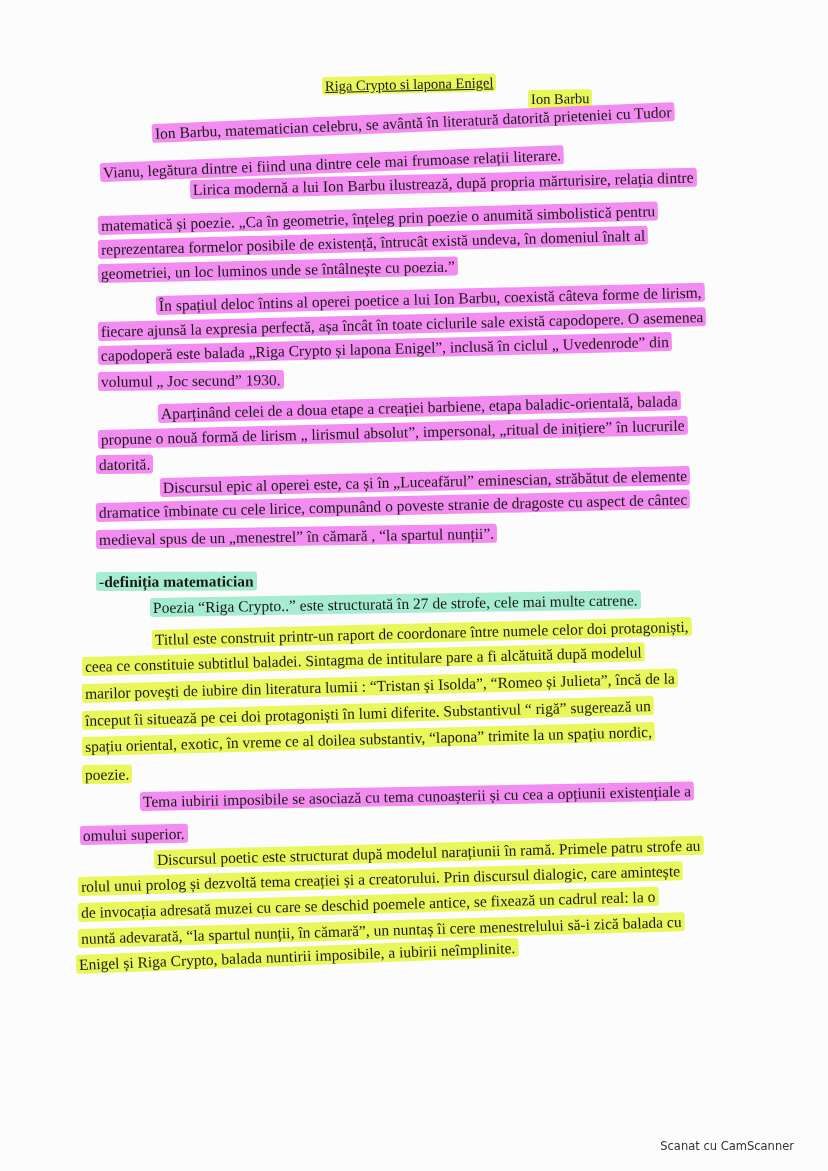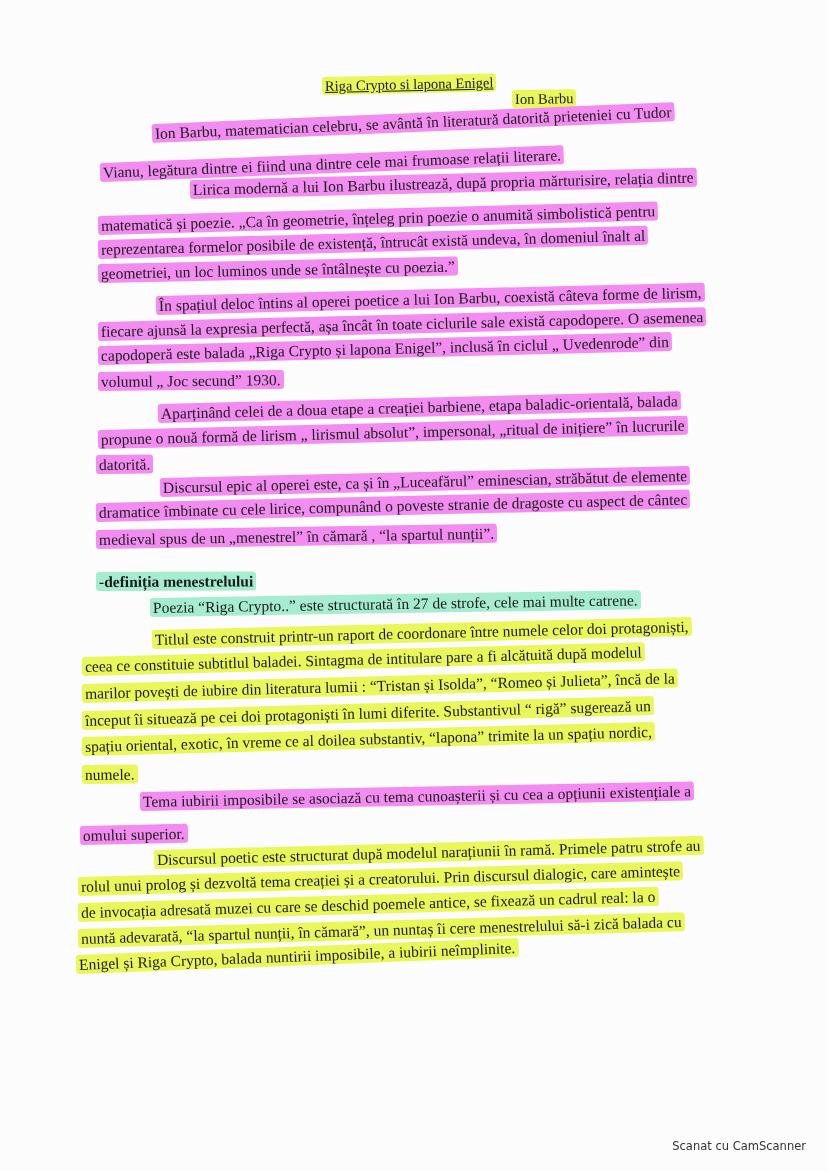--- a/index.html
+++ b/index.html
@@ -12,24 +12,24 @@
   .page { position:absolute; inset:0; }
   .line {
     position:absolute; white-space:nowrap; font-size:15.5px; line-height:20px;
     transform-origin:left center;
   }
   .hl { padding:1px 3px; border-radius:3px; }
   .pink { background:#f28cf0; }
   .yellow { background:#e9f75a; }
   .green { background:#a6ecd0; }
   .title { font-size:14.5px; text-decoration:underline; }
-  .author { font-size:14.5px; }
+  .author { font-size:14.5px;margin-left:16px; }
   .heading { font-weight:bold; font-size:15.5px; }
   .footer {
-    position:absolute; right:22px; bottom:18px; font-family:"DejaVu Sans", sans-serif;
+    position:absolute; right:34px; bottom:18px; font-family:"DejaVu Sans", sans-serif;
     font-size:11.5px; color:#333;
   }
 </style>
 </head>
 <body>
 
 <div class="page">
 
   <div class="line title" style="left:322px;top:76px;transform:rotate(-1.2deg);">
     <span class="hl yellow">Riga Crypto si lapona Enigel</span>
@@ -85,21 +85,21 @@
     <span class="hl pink">Discursul epic al operei este, ca și în „Luceafărul” eminescian, străbătut de elemente</span>
   </div>
   <div class="line" style="left:96px;top:503px;transform:rotate(-1.3deg);">
     <span class="hl pink">dramatice îmbinate cu cele lirice, compunând o poveste stranie de dragoste cu aspect de cântec</span>
   </div>
   <div class="line" style="left:96px;top:530px;transform:rotate(-0.9deg);">
     <span class="hl pink">medieval spus de un „menestrel” în cămară , “la spartul nunții”.</span>
   </div>
 
   <div class="line heading" style="left:96px;top:572px;transform:rotate(-0.2deg);">
-    <span class="hl green">-definiția menestrelului</span>
+    <span class="hl green">-definiția matematician</span>
   </div>
 
   <div class="line" style="left:150px;top:598px;transform:rotate(-0.9deg);">
     <span class="hl green">Poezia “Riga Crypto..” este structurată în 27 de strofe, cele mai multe catrene.</span>
   </div>
 
   <div class="line" style="left:152px;top:630px;transform:rotate(-1.4deg);">
     <span class="hl yellow">Titlul  este construit printr-un raport de coordonare între numele celor doi protagoniști,</span>
   </div>
   <div class="line" style="left:82px;top:657px;transform:rotate(-1.5deg);">
@@ -108,21 +108,21 @@
   <div class="line" style="left:82px;top:684px;transform:rotate(-1.5deg);">
     <span class="hl yellow">marilor povești de iubire din literatura lumii : “Tristan și Isolda”, “Romeo și Julieta”, încă de la</span>
   </div>
   <div class="line" style="left:82px;top:711px;transform:rotate(-1.5deg);">
     <span class="hl yellow">început îi situează pe cei doi protagoniști în lumi diferite. Substantivul “ rigă” sugerează un</span>
   </div>
   <div class="line" style="left:82px;top:737px;transform:rotate(-1.5deg);">
     <span class="hl yellow">spațiu oriental, exotic, în vreme ce al doilea substantiv, “lapona” trimite la un spațiu nordic,</span>
   </div>
   <div class="line" style="left:82px;top:765px;transform:rotate(-0.5deg);">
-    <span class="hl yellow">numele.</span>
+    <span class="hl yellow">poezie.</span>
   </div>
 
   <div class="line" style="left:140px;top:792px;transform:rotate(-1.1deg);">
     <span class="hl pink">Tema iubirii imposibile se asociază cu tema cunoașterii și cu cea a opțiunii existențiale a</span>
   </div>
   <div class="line" style="left:80px;top:826px;transform:rotate(-1.2deg);">
     <span class="hl pink">omului superior.</span>
   </div>
 
   <div class="line" style="left:154px;top:850px;transform:rotate(-1.5deg);">

